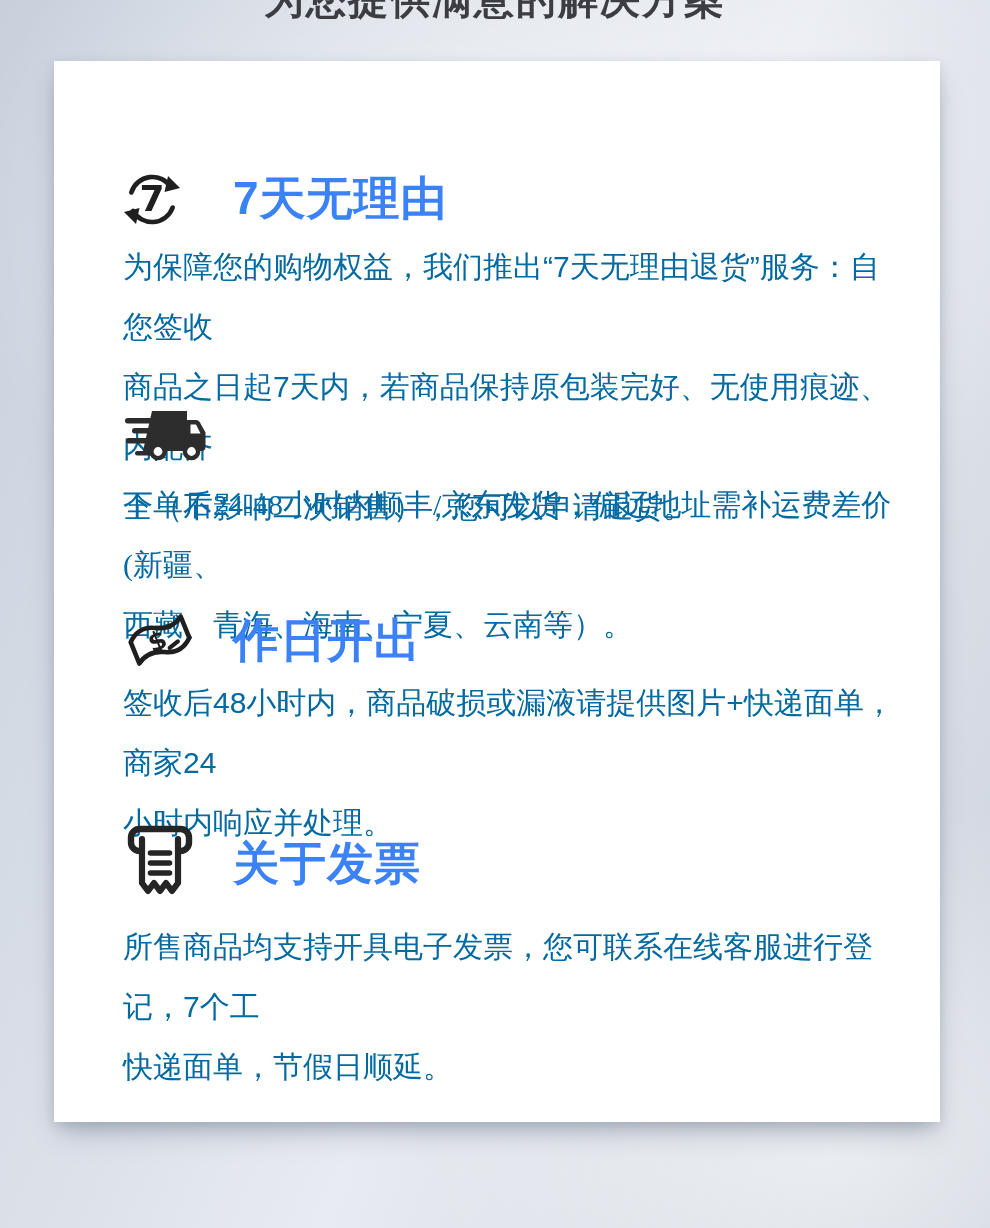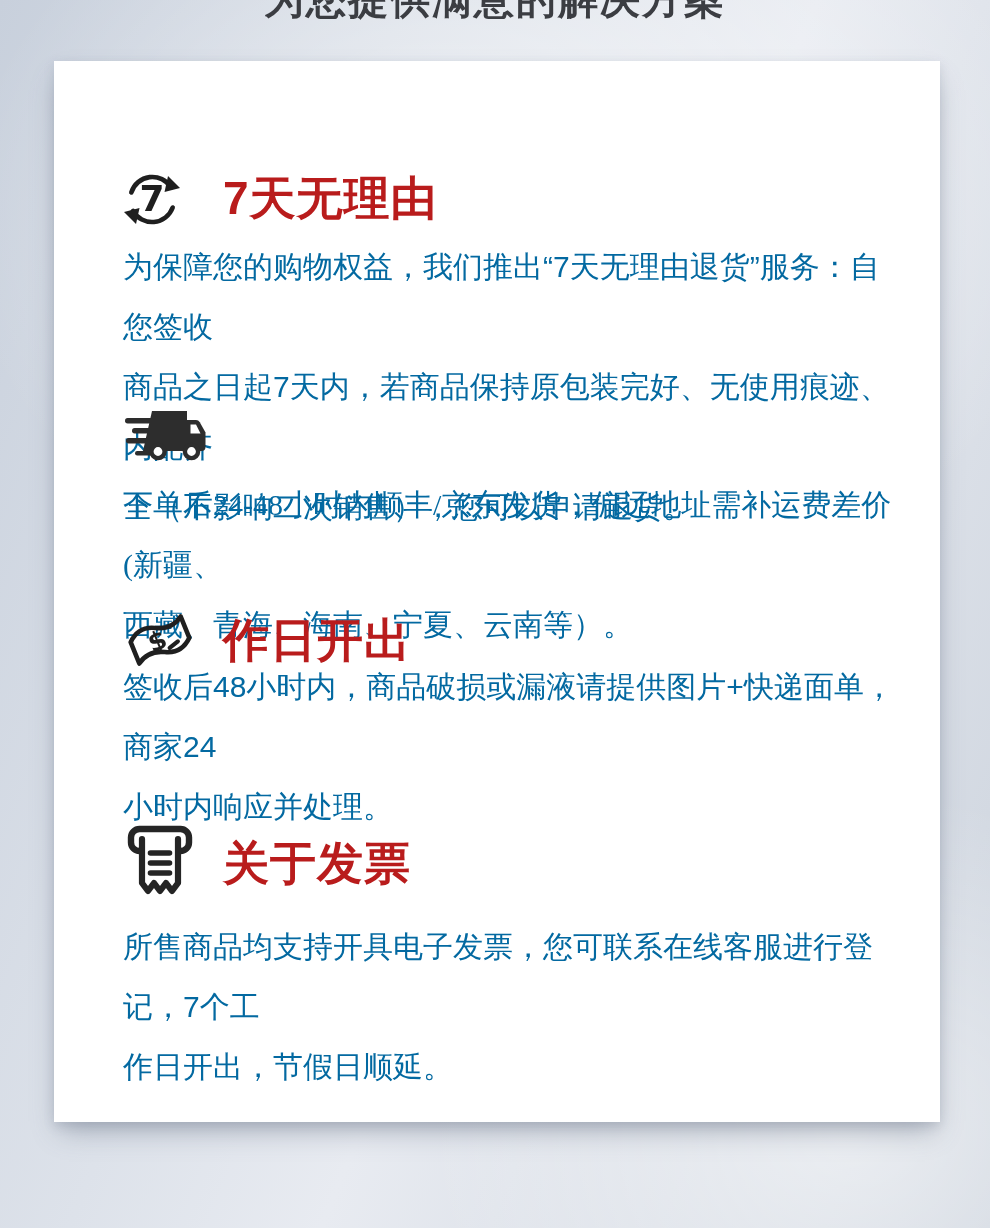--- a/index.html
+++ b/index.html
@@ -47,45 +47,45 @@
   }
   .icon-box {
     width: 100px;
     flex: 0 0 100px;
     display: flex;
     align-items: center;
     justify-content: flex-start;
   }
   .icon-box svg { display: block; }
   .hdr h2 {
-    margin: 0;
+    margin: 10px;
     font-size: 46px;
     line-height: 1;
     font-weight: 800;
-    color: #b91c1c;
+    color: #3b82f6;
     letter-spacing: 1px;
     white-space: nowrap;
   }
 
   .body-text {
     position: absolute;
     left: 69px;
     width: 786px;
     font-size: 30px;
     line-height: 60px;
     color: #0369a1;
     white-space: pre-line;
   }
 
   #s1-hdr { top: 106px; }
   #s1-body { top: 176px; }
   #s2-hdr { top: 342px; }
   #s2-body { top: 414px; font-family: Liberation Serif, serif; }
   #s3-hdr { top: 548px; }
-  #s3-body { top: 596px; }
+  #s3-body { top: 612px; }
   #s4-hdr { top: 771px; justify-content: center; }
   #s4-body { top: 856px; }
 </style>
 </head>
 <body>
 
 <div class="top-banner">为您提供满意的解决方案</div>
 
 <div class="card">
 
@@ -144,15 +144,15 @@
     <span class="icon-box">
       <svg width="74" height="82" viewBox="0 0 74 82">
         <rect x="8" y="7" width="58" height="22" rx="8.5" fill="none" stroke="#252525" stroke-width="6.4"></rect>
         <path d="M19 17 L19 61 L25 69 L31 61 L37 69 L43 61 L49 69 L55 61 L55 17" fill="#ffffff" stroke="#252525" stroke-width="6.2" stroke-linejoin="round" stroke-linecap="round"></path>
         <path d="M27.5 31 L46.5 31 M27.5 41 L46.5 41 M27.5 51 L46.5 51" stroke="#252525" stroke-width="5.6" stroke-linecap="round"></path>
       </svg>
     </span>
     <h2>关于发票</h2>
   </div>
   <div class="body-text" id="s4-body">所售商品均支持开具电子发票，您可联系在线客服进行登记，7个工
-作日开出，节假日顺延。</div>
+快递面单，节假日顺延。</div>
 
 </div>
 
 </body></html>

